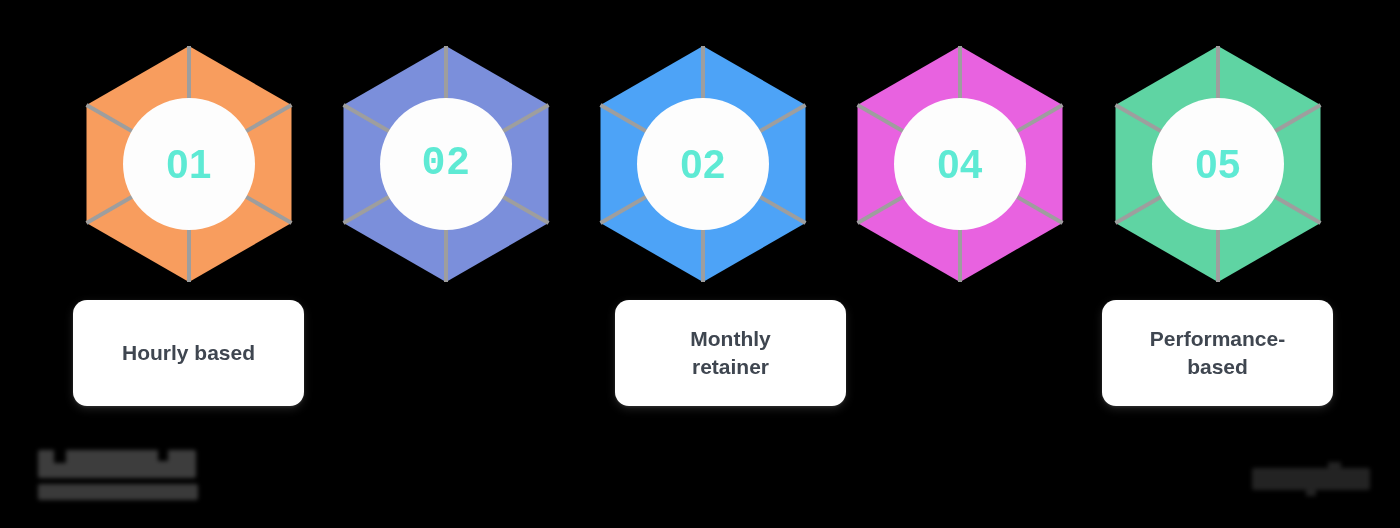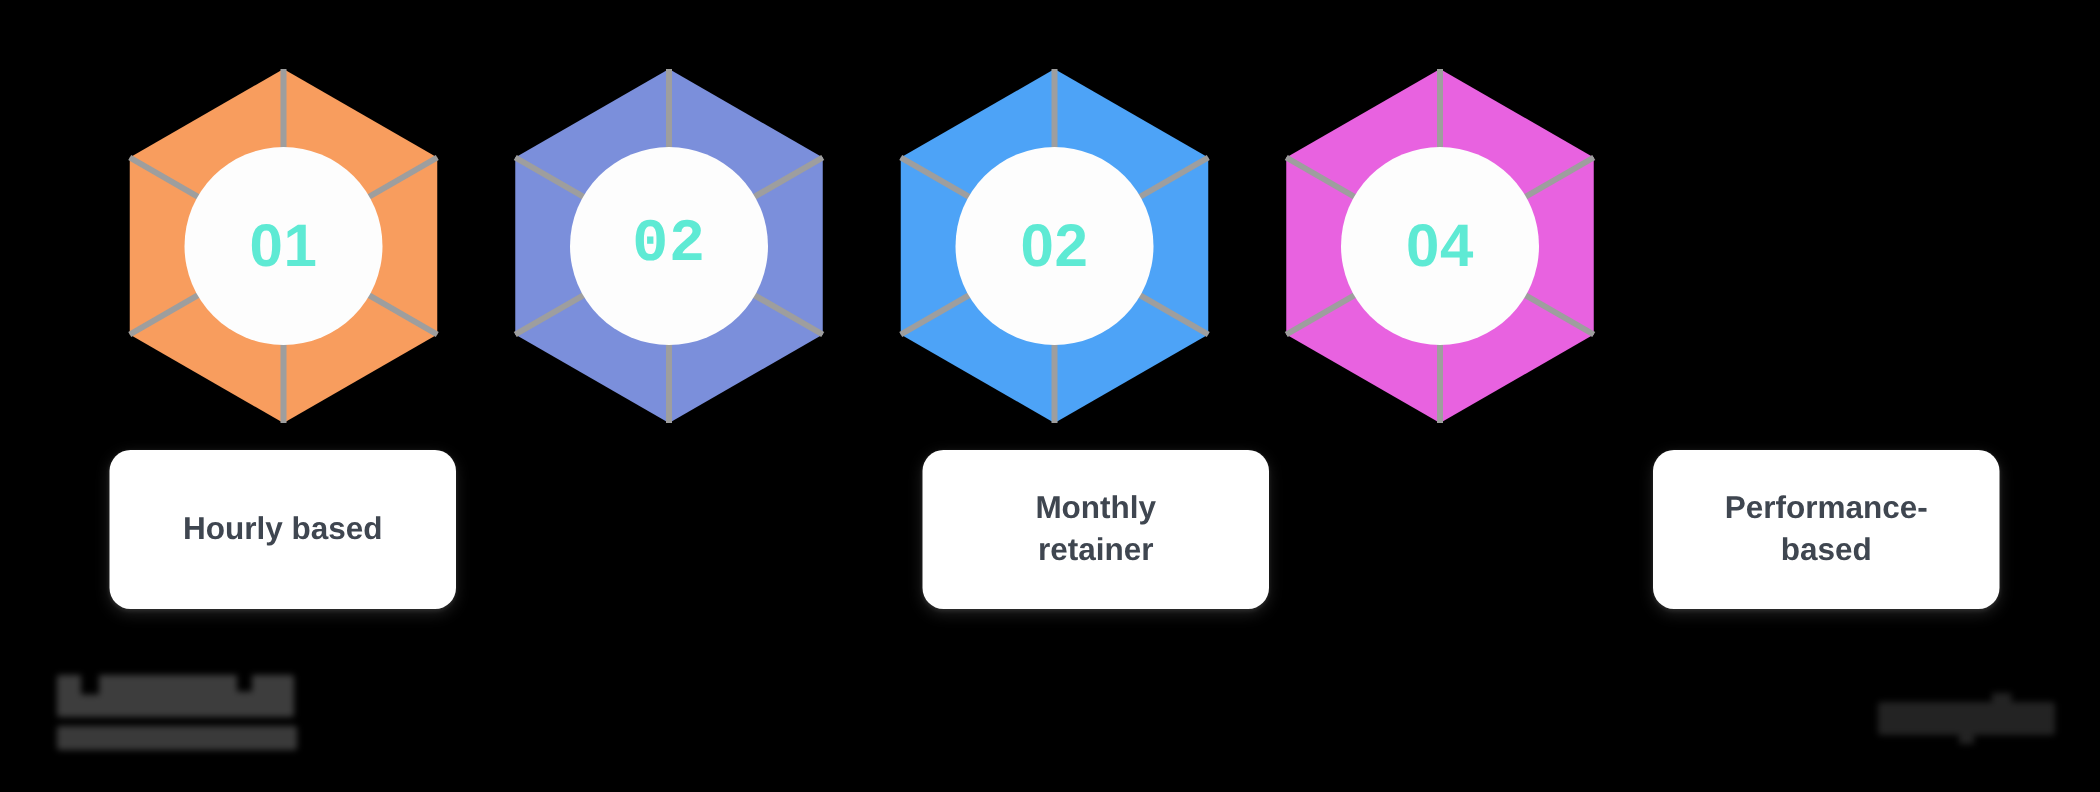--- a/index.html
+++ b/index.html
@@ -248,20 +248,37 @@
             <line x1="106.5" y1="120" x2="106.5" y2="238"></line>
             <line x1="106.5" y1="120" x2="4" y2="179"></line>
             <line x1="106.5" y1="120" x2="4" y2="61"></line>
           </g>
           <circle cx="106.5" cy="120" r="66" fill="#fdfdfd"></circle>
         </svg>
         <div class="hex-number">04</div>
       </div>
     </div>
 
+    <div class="step" style="left:1029px;">
+      <div class="hex-wrap">
+        <svg class="hex-svg" viewBox="0 0 213 240">
+          <polygon points="106.5,2 209,61 209,179 106.5,238 4,179 4,61" fill="#5fd4a3"></polygon>
+          <g stroke="#9e9e9e" stroke-width="4">
+            <line x1="106.5" y1="120" x2="106.5" y2="2"></line>
+            <line x1="106.5" y1="120" x2="209" y2="61"></line>
+            <line x1="106.5" y1="120" x2="209" y2="179"></line>
+            <line x1="106.5" y1="120" x2="106.5" y2="238"></line>
+            <line x1="106.5" y1="120" x2="4" y2="179"></line>
+            <line x1="106.5" y1="120" x2="4" y2="61"></line>
+          </g>
+          <circle cx="106.5" cy="120" r="66" fill="#fdfdfd"></circle>
+        </svg>
+        <div class="hex-number">05</div>
+      </div>
+    </div>
 
   </div>
 
   <div class="labels-row">
     <div class="label-box" style="left:0px;">
         <span class="label-text">Hourly based</span>
       </div>
     <div class="label-box" style="left:542px;">
         <span class="label-text">Monthly
 retainer</span>

